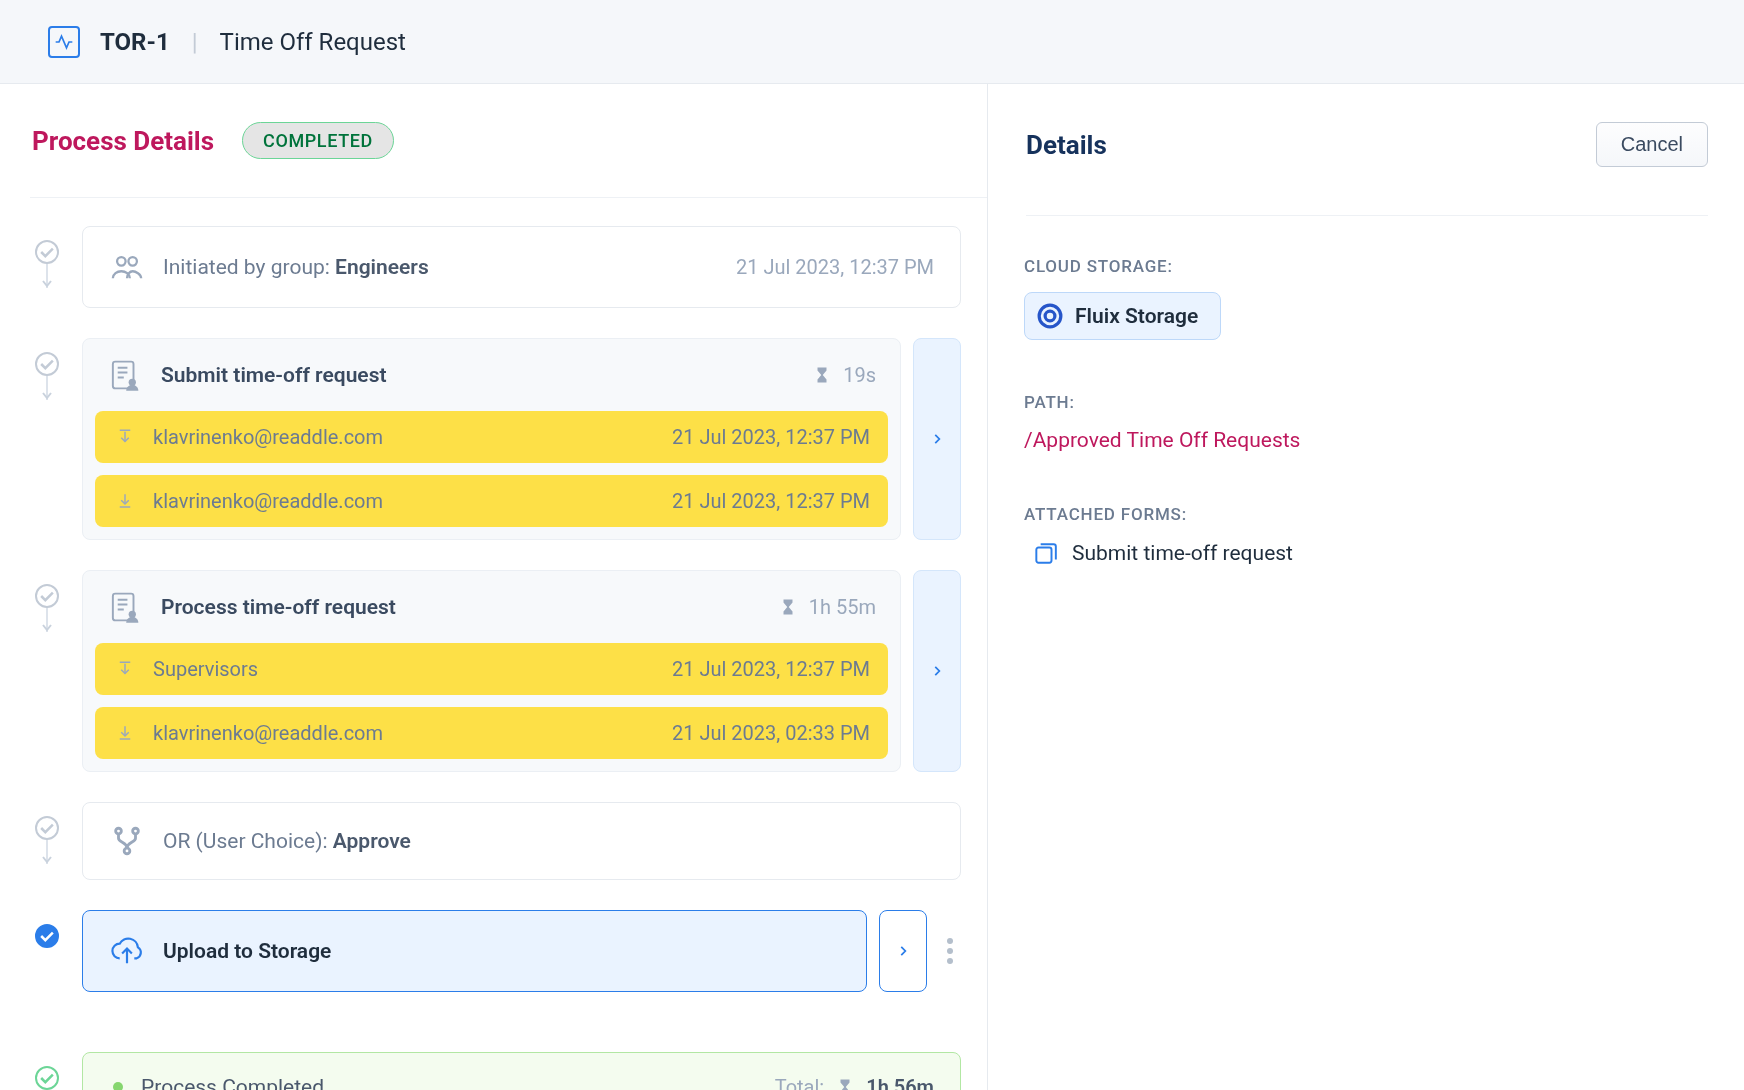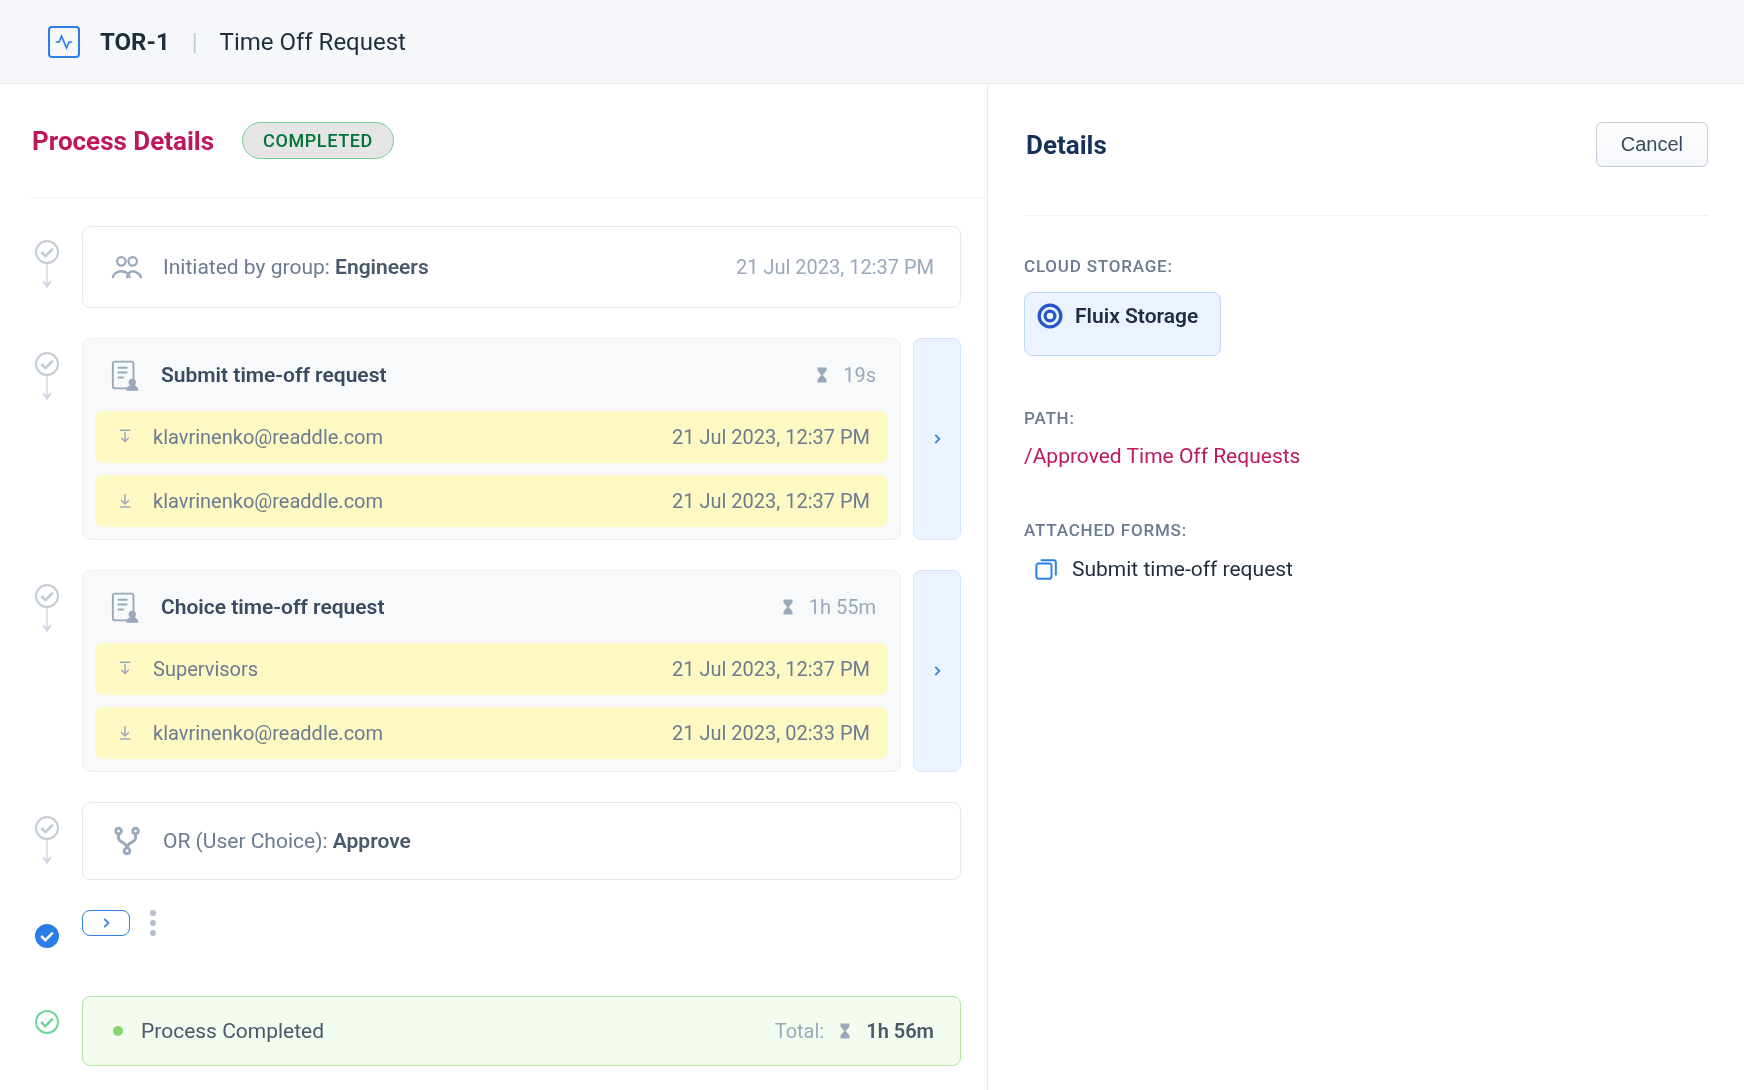--- a/index.html
+++ b/index.html
@@ -205,21 +205,21 @@
     align-items: center;
     gap: 12px;
   }
   .card-meta svg { width: 18px; height: 18px; color: #9aa8bc; }
 
   .sub-row {
     display: flex;
     align-items: center;
     margin: 0 12px 12px 12px;
     padding: 14px 18px;
-    background: #fef9c3;
+    background: #fde047;
     border-radius: 8px;
     justify-content: space-between;
   }
   .sub-icon {
     width: 24px;
     height: 24px;
     display: flex;
     align-items: center;
     justify-content: center;
     color: #9aa8bc;
@@ -296,21 +296,21 @@
     font-size: 17px;
     letter-spacing: .8px;
     color: #6c7b91;
     margin-bottom: 16px;
     font-weight: 500;
   }
   .chip {
     display: inline-flex;
     align-items: center;
     gap: 12px;
-    padding: 10px 22px 26px 12px;
+    padding: 10px 22px 10px 12px;
     background: #eaf3ff;
     border: 1px solid #bdd8f9;
     border-radius: 8px;
     font-size: 21px;
     font-weight: 600;
     color: #1f2d3d;
   }
   .chip svg { width: 26px; height: 26px; }
   .details-block { margin-bottom: 52px; }
   .path-value {
@@ -481,21 +481,21 @@
               <div class="card-icon">
                 <svg viewBox="0 0 28 28" fill="none" stroke="currentColor" stroke-width="1.6">
                   <rect x="4" y="3" width="17" height="22" rx="2"></rect>
                   <line x1="8" y1="8" x2="16" y2="8"></line>
                     <line x1="8" y1="12" x2="16" y2="12"></line>
                     <line x1="8" y1="16" x2="13" y2="16"></line>
                   <circle cx="20" cy="20" r="3" fill="currentColor" stroke="none"></circle>
                   <path d="M15 27c0-3 2.5-5 5-5s5 2 5 5" fill="currentColor" stroke="none"></path>
                 </svg>
               </div>
-              <span class="card-title">Choice time-off request</span>
+              <span class="card-title">Process time-off request</span>
               <span class="card-meta">
                 <svg class="hourglass" viewBox="0 0 24 24" fill="currentColor">
                     <path d="M6 2h12v4l-5 6 5 6v4H6v-4l5-6-5-6z"></path>
                   </svg>
                 <span>1h 55m</span>
               </span>
             </div>
             <div class="sub-row">
               <div class="sub-icon">
                 <svg viewBox="0 0 24 24" fill="none" stroke="currentColor" stroke-width="2">
@@ -561,20 +561,32 @@
 
       <div class="step-row">
         <div class="tl-col">
           <div class="tl-marker filled">
             <svg viewBox="0 0 24 24" fill="none" stroke="currentColor" stroke-width="3">
                 <polyline points="5,12 10,17 19,8"></polyline>
               </svg>
           </div>
         </div>
         <div class="cards-col" style="margin-bottom:60px;">
+          <div class="main-card selected">
+            <div class="card-head" style="padding:22px 26px;">
+              <div class="card-icon blue">
+                <svg viewBox="0 0 28 28" fill="none" stroke="currentColor" stroke-width="1.8">
+                  <path d="M8 20a6 6 0 0 1 0-12 8 8 0 0 1 15 3 5 5 0 0 1-1 9h-2"></path>
+                  <line x1="14" y1="24" x2="14" y2="13"></line>
+                    <polyline points="10,16 14,12 18,16"></polyline>
+                </svg>
+              </div>
+              <span class="card-title strong">Upload to Storage</span>
+            </div>
+          </div>
           <div class="side-btn selected">
             <svg viewBox="0 0 24 24" fill="none" stroke="currentColor" stroke-width="3">
                 <polyline points="9,5 16,12 9,19"></polyline>
               </svg>
           </div>
           <div class="kebab">
             <span></span>
               <span></span>
               <span></span>
           </div>

